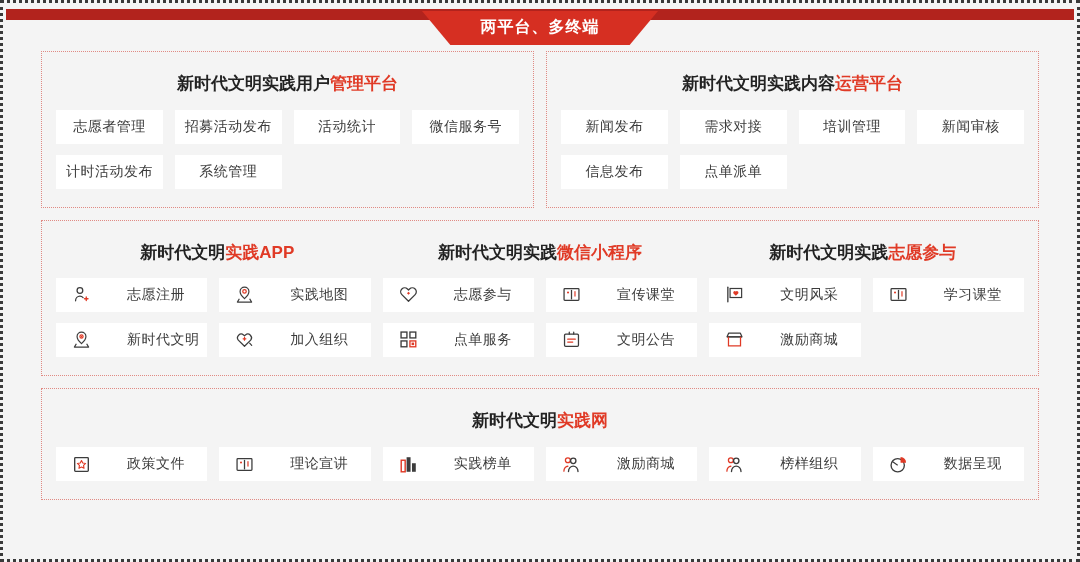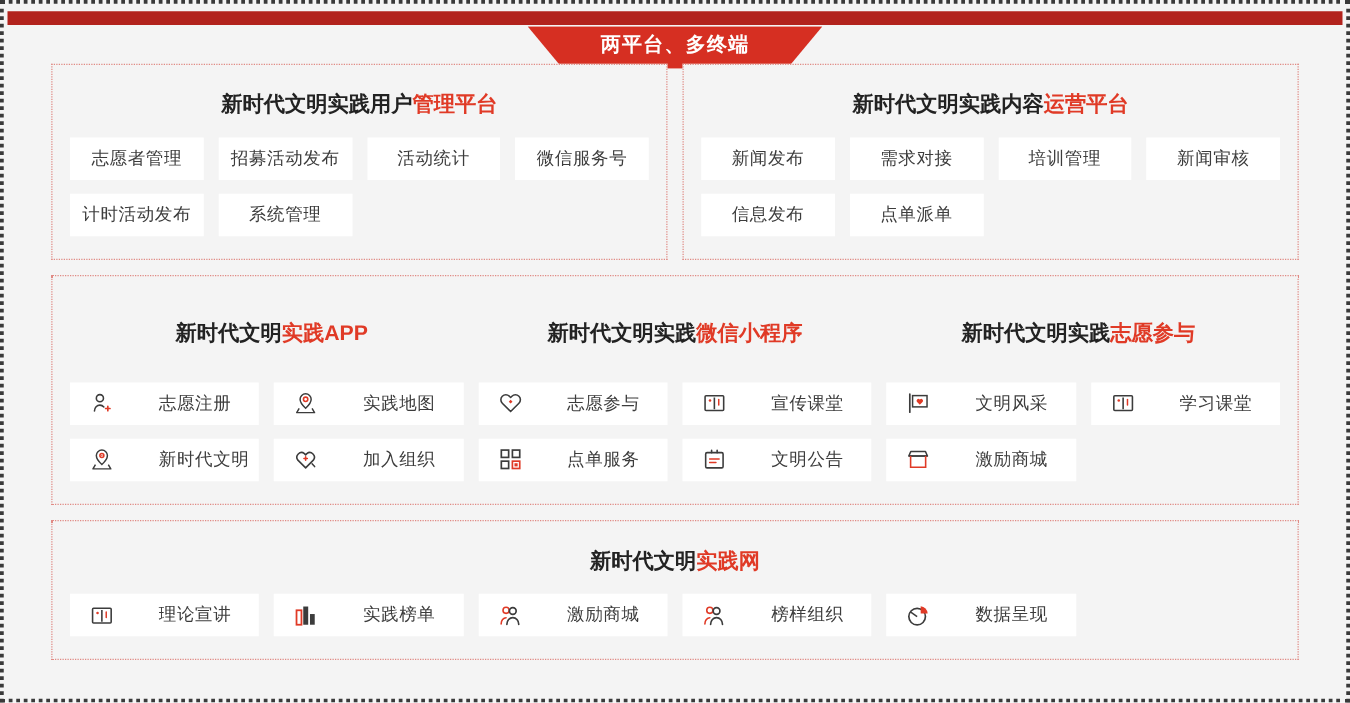--- a/index.html
+++ b/index.html
@@ -18,21 +18,21 @@
   }
   
   .topbar{
     position:absolute;left:3px;right:3px;top:6px;
     height:11px;
     background:#b2231d;
   }
   .ribbon{
     position:absolute;
     left:50%;transform:translateX(-50%);
-    top:18px;
+    top:8px;
     width:236px;height:34px;
     background:#d62f22;
     clip-path:polygon(0 0,100% 0,88% 100%,12% 100%);
     display:flex;align-items:center;justify-content:center;
   }
   .ribbon-title{
     color:#ffffff;
     font-size:16px;
     font-weight:bold;
     letter-spacing:1px;
@@ -81,21 +81,21 @@
   }
   .cell.ico{justify-content:flex-start;padding-left:16px;gap:10px;}
   .cell .lbl{white-space:nowrap;margin-left:26px;}
   .icon{width:19px;height:19px;flex:0 0 19px;display:block;}
   
   .trio-titles{
     display:grid;
     grid-template-columns:repeat(3,1fr);
     margin:10px 0 14px 0;
   }
-  .trio-titles .panel-title{margin:14px;}
+  .trio-titles .panel-title{margin:0;}
 </style>
 </head>
 <body>
 
 <div class="canvas">
 
   <div class="topbar"></div>
 
   <div class="ribbon">
     <span class="ribbon-title">两平台、多终端</span>
@@ -265,20 +265,29 @@
         </div>
 
         <div style="background:transparent"></div>
       </div>
     </div>
 
     <div class="panel full">
       <div class="panel-title"><span>新时代文明</span><span class="hl">实践网</span></div>
       <div class="grid c6">
 
+        <div class="cell ico">
+          <span class="icon">
+            <svg viewBox="0 0 24 24" width="19" height="19">
+                <rect x="3.4" y="3.4" width="17.2" height="17.2" rx="1" fill="none" stroke="#3c3c3c" stroke-width="1.7"></rect>
+                <path d="M12 6.9l1.6 3.3 3.6.5-2.6 2.5.6 3.6-3.2-1.7-3.2 1.7.6-3.6-2.6-2.5 3.6-.5z" fill="none" stroke="#e03a26" stroke-width="1.4" stroke-linejoin="round"></path>
+              </svg>
+          </span>
+          <span class="lbl">政策文件</span>
+        </div>
 
         <div class="cell ico">
           <span class="icon">
             <svg viewBox="0 0 24 24" width="19" height="19">
                 <rect x="2.6" y="4.6" width="18.8" height="14.8" rx="1" fill="none" stroke="#3c3c3c" stroke-width="1.6"></rect>
                 <path d="M12 6.2v12" stroke="#3c3c3c" stroke-width="1.6"></path>
                 <circle cx="7.6" cy="9.4" r="1.3" fill="#e03a26"></circle>
                 <path d="M16.4 8.4v5.6" stroke="#e03a26" stroke-width="1.5" stroke-linecap="round"></path>
               </svg>
           </span>

